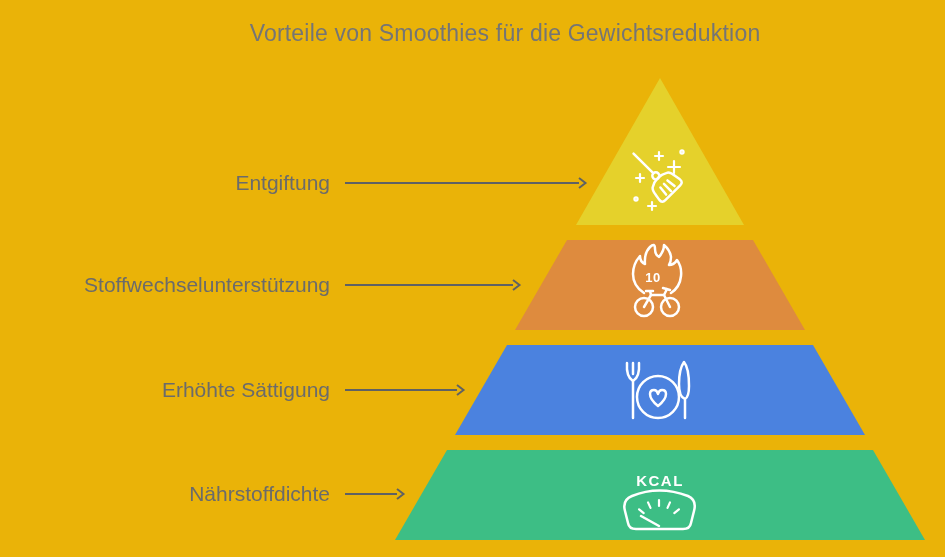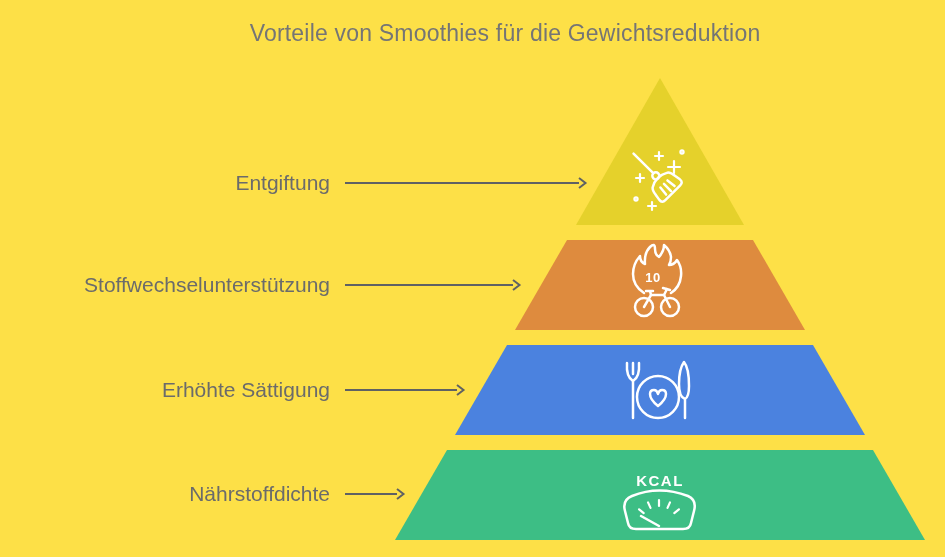--- a/index.html
+++ b/index.html
@@ -1,16 +1,16 @@
 <!DOCTYPE html>
 <html><head>
 <meta charset="utf-8">
 <style>
   html,body{margin:0;padding:0;background:#ffffff;}
-  .stage{position:relative;width:945px;height:557px;background:#fde047;overflow:hidden;
+  .stage{position:relative;width:945px;height:557px;background:#eab308;overflow:hidden;
          font-family:"Liberation Sans","DejaVu Sans",sans-serif;}
   svg{position:absolute;top:0;left:0;}
   .title-text{font-size:23px;letter-spacing:0.2px;}
   .level-label{font-size:21px;}
   .icon-stroke{fill:none;stroke-linecap:round;stroke-linejoin:round;stroke-width:2.5;}
   .icon-text{font-weight:bold;stroke:none;}
   .flame-num{font-size:13px;letter-spacing:0.5px;}
   .kcal-text{font-size:15px;letter-spacing:1.5px;}
 </style>
 </head>

